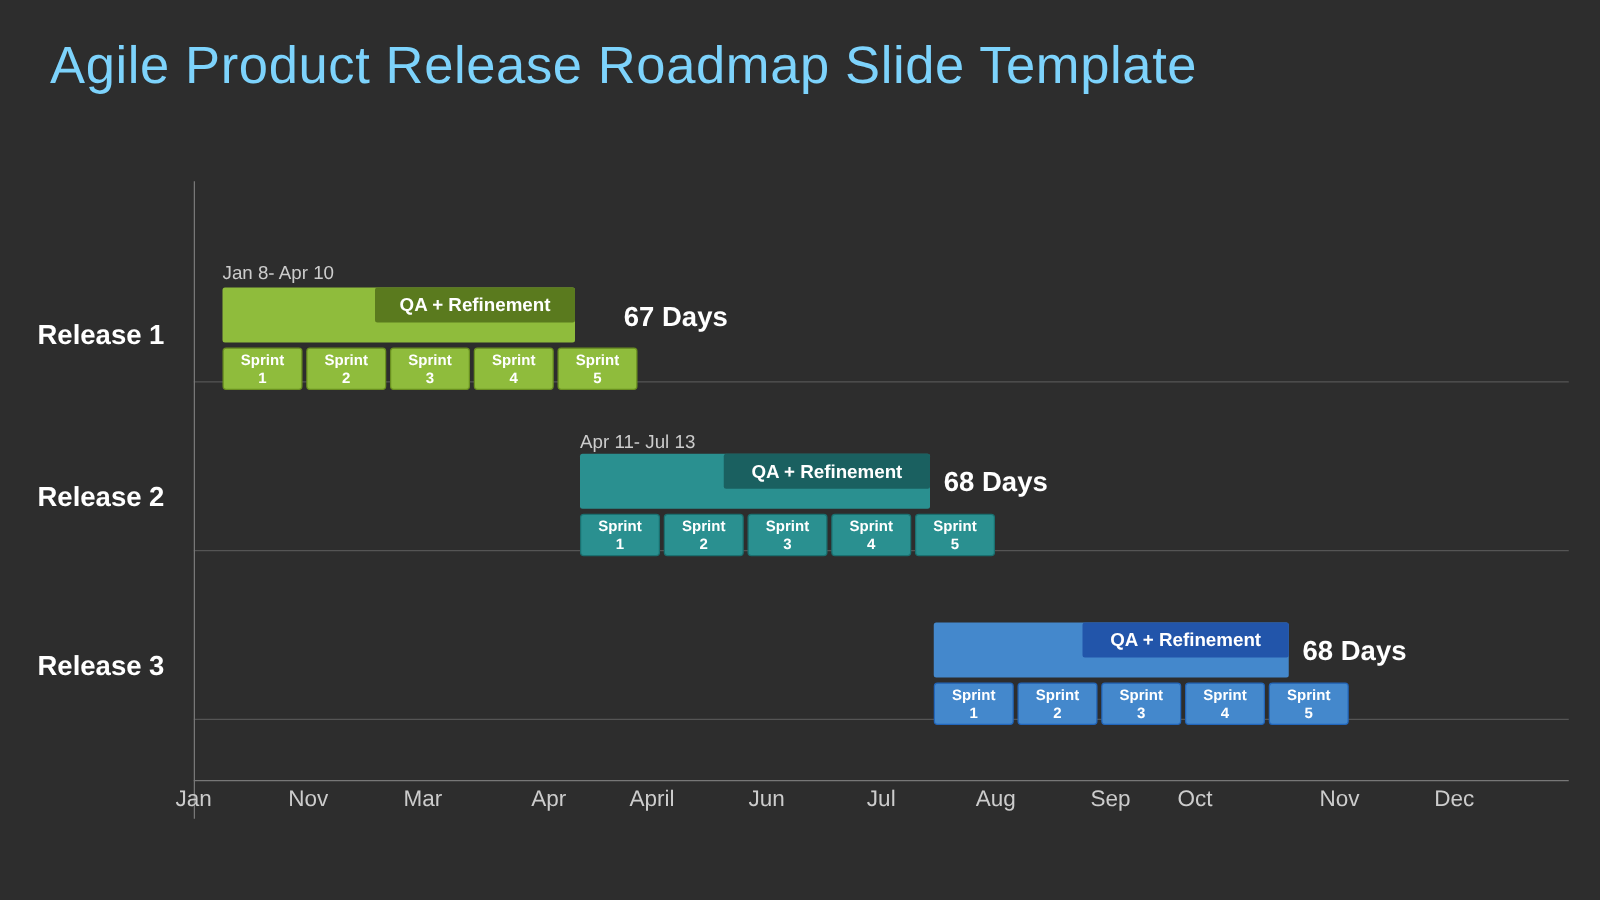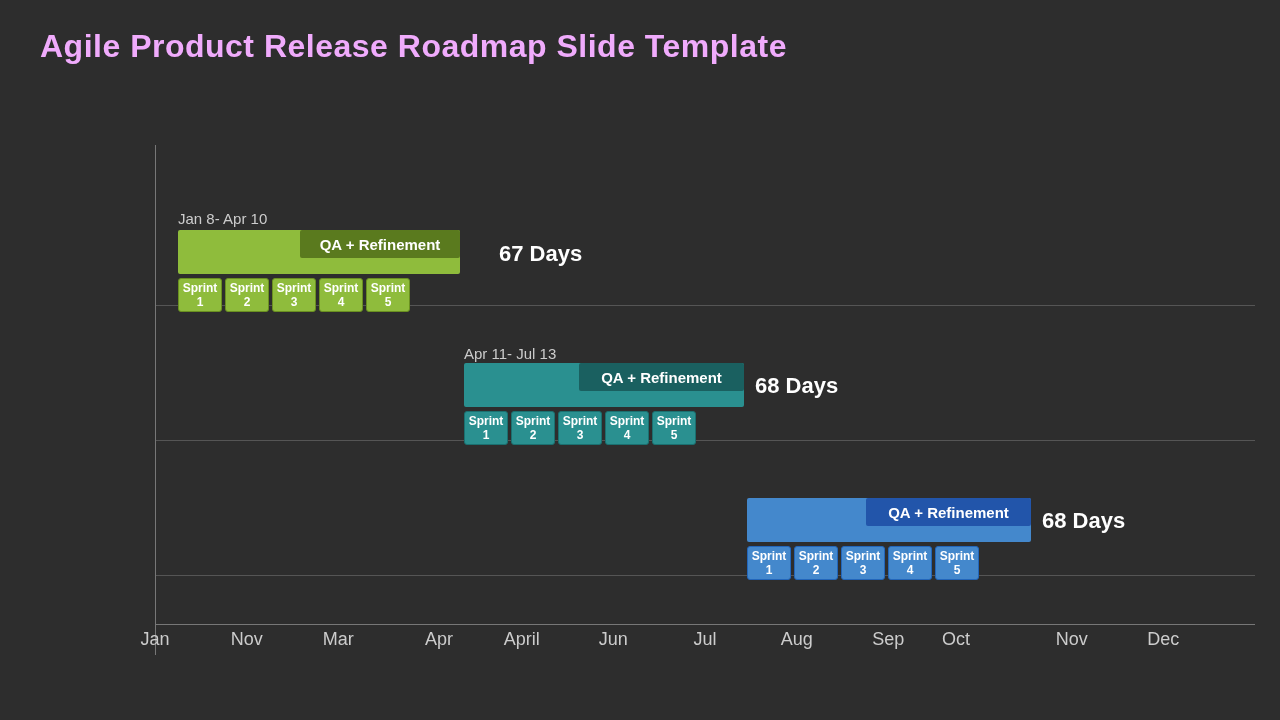--- a/index.html
+++ b/index.html
@@ -12,23 +12,23 @@
       overflow: hidden;
       position: relative;
     }
     .slide {
       width: 1280px;
       height: 720px;
       background: #2d2d2d;
       position: relative;
     }
     .title {
-      font-size: 32px;
-      font-weight: 700;
-      color: #f0abfc;
+      font-size: 42px;
+      font-weight: 400;
+      color: #7dd3fc;
       padding: 28px 40px 10px 40px;
       letter-spacing: 0.5px;
     }
     .chart-area {
       position: absolute;
       top: 145px;
       left: 0;
       width: 1280px;
       height: 510px;
     }
@@ -113,21 +113,21 @@
       font-weight: 600;
       color: #ffffff;
     }
     
     .sprint-row {
       position: absolute;
       display: flex;
       gap: 3px;
     }
     .sprint-box {
-      width: 44px;
+      width: 64px;
       height: 34px;
       border-radius: 3px;
       display: flex;
       align-items: center;
       justify-content: center;
       font-size: 12px;
       font-weight: 700;
       color: #ffffff;
       text-align: center;
       line-height: 1.2;
@@ -147,20 +147,25 @@
     }
   </style>
 </head>
 <body>
 
 <div class="slide">
   <div class="title">Agile Product Release Roadmap Slide Template</div>
 
   <div class="chart-area">
 
+    <div class="y-labels">
+      <div class="y-label" style="top: 110px;">Release 1</div>
+      <div class="y-label" style="top: 240px;">Release 2</div>
+      <div class="y-label" style="top: 375px;">Release 3</div>
+    </div>
 
     <div class="chart-plot">
 
       <div class="grid-line" style="top: 160px;"></div>
       <div class="grid-line" style="top: 295px;"></div>
       <div class="grid-line" style="top: 430px;"></div>
       <div class="axis-line-h"></div>
 
       <div class="axis-line-v" style="left: 0;"></div>
 

